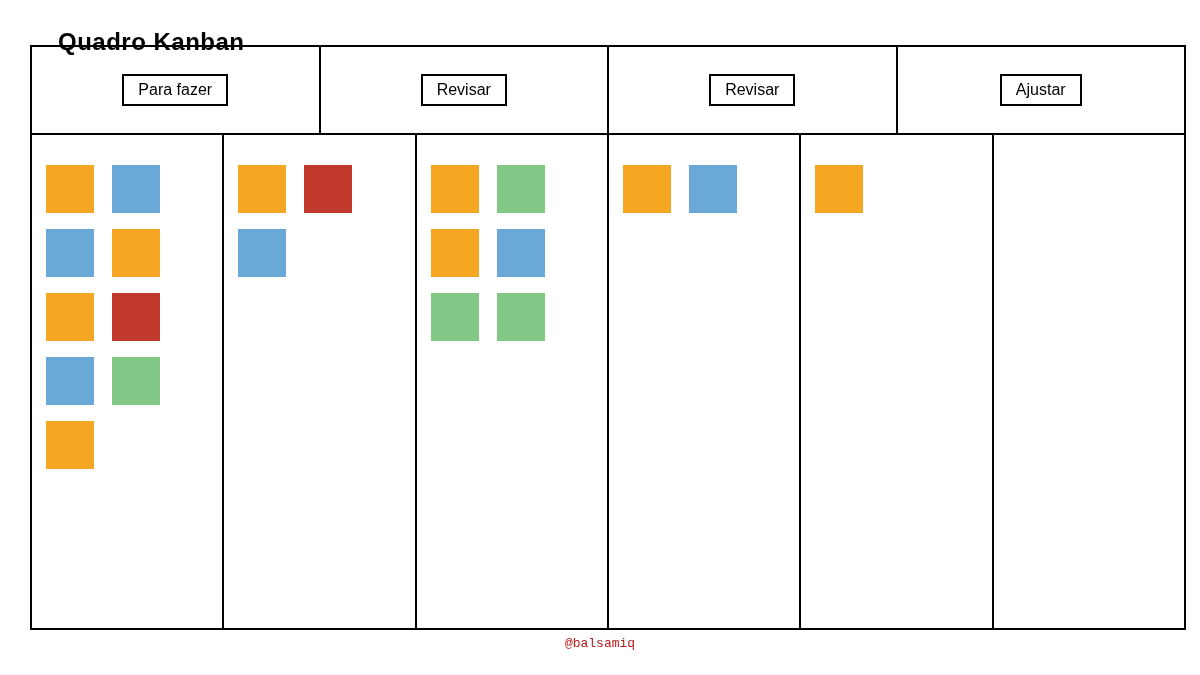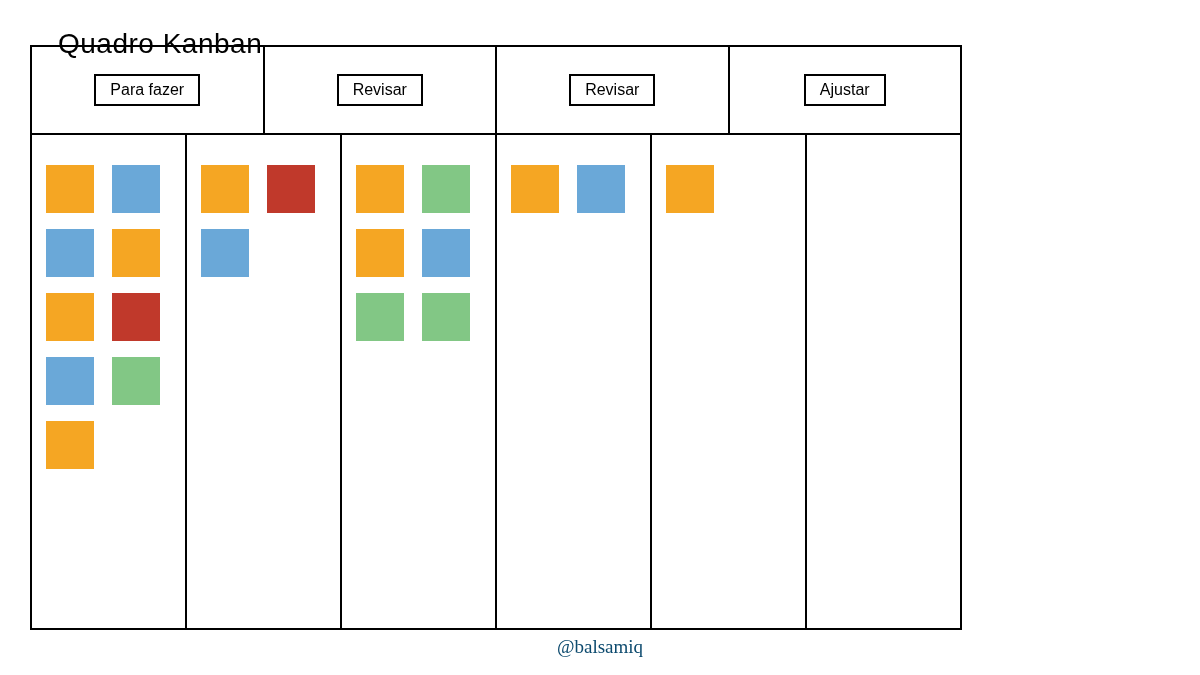--- a/index.html
+++ b/index.html
@@ -14,32 +14,32 @@
   }
   .stage {
     position: relative;
     width: 1200px;
     height: 675px;
   }
   .frame {
     position: absolute;
     left: 30px;
     top: 45px;
-    width: 932px;
+    width: 1156px;
     height: 585px;
     border: 2.5px solid #000;
   }
   .frame-title {
     position: absolute;
     left: 50px;
     top: 28px;
     background: #fff;
     padding: 0 8px;
-    font-size: 28px;
-    font-weight: 400;
+    font-size: 24px;
+    font-weight: 700;
     letter-spacing: 0.5px;
   }
   .header-row {
     display: flex;
     height: 88px;
     border-bottom: 2.5px solid #000;
   }
   .body-row {
     display: flex;
     height: calc(100% - 88px);
@@ -91,23 +91,23 @@
   .card {
     width: 48px;
     height: 48px;
   }
   .credit {
     position: absolute;
     left: 0;
     right: 0;
     top: 636px;
     text-align: center;
-    font-family: Liberation Serif, serif;
-    font-size: 19px;
-    color: #0c4a6e;
+    font-family: Liberation Mono, monospace;
+    font-size: 13px;
+    color: #b91c1c;
   }
 </style>
 </head>
 <body>
 
 <div class="stage">
 
   <div class="frame-title">Quadro Kanban</div>
 
   <div class="frame">

